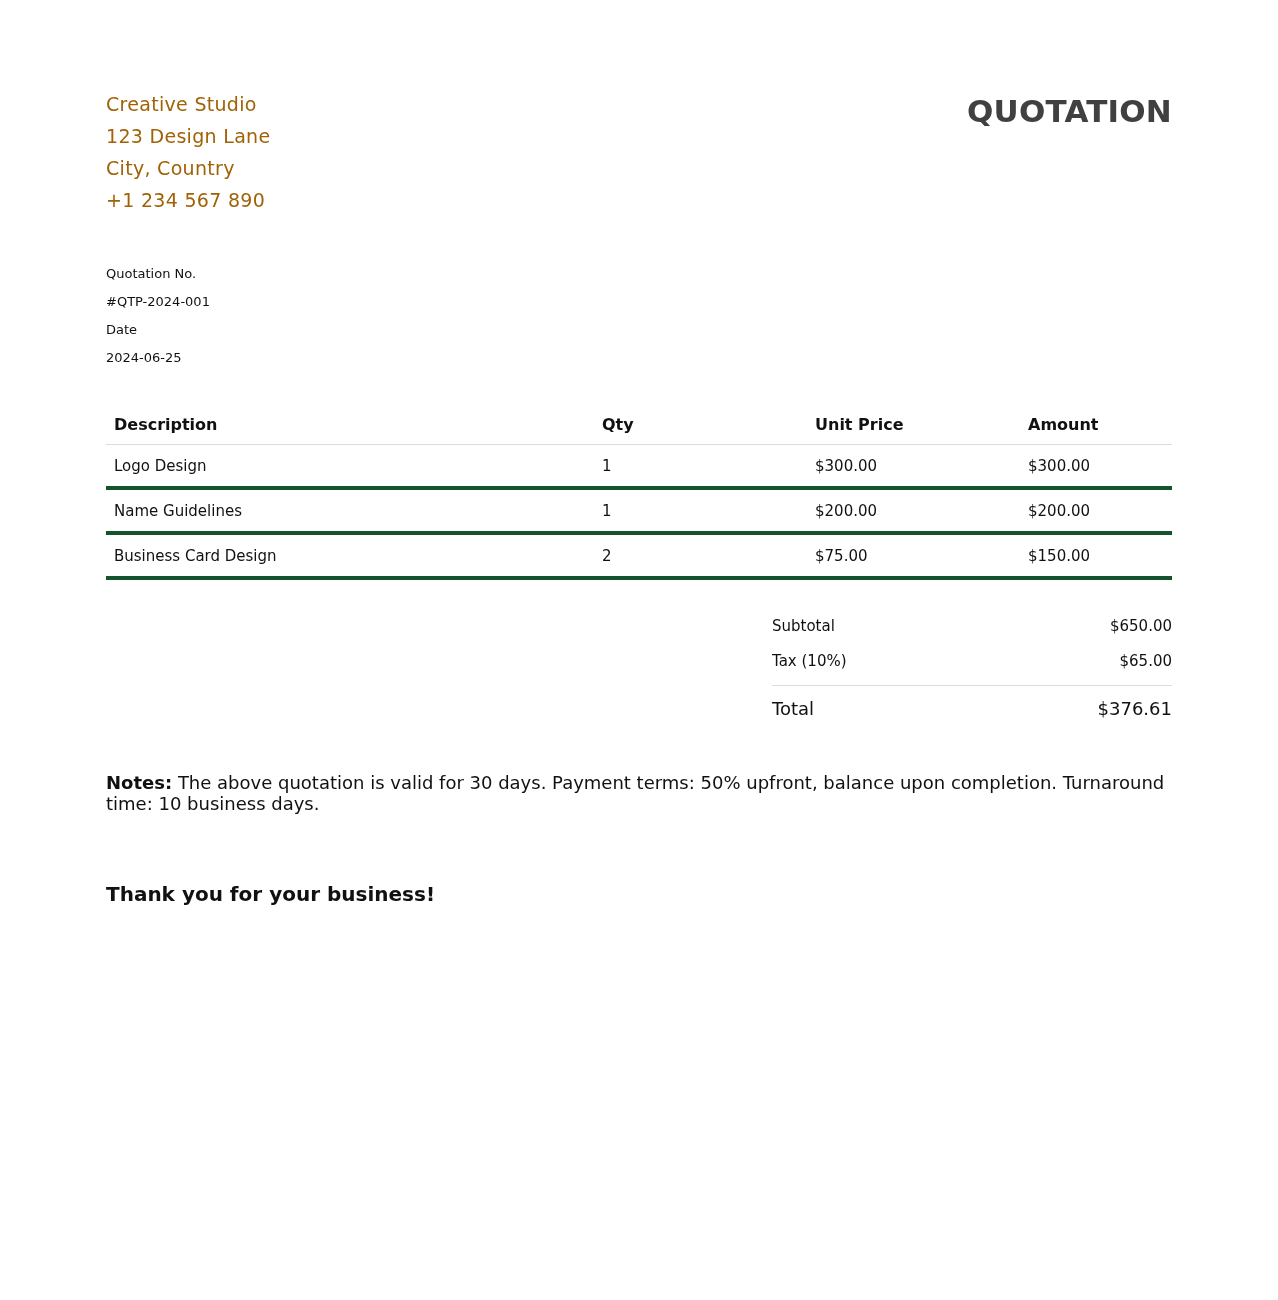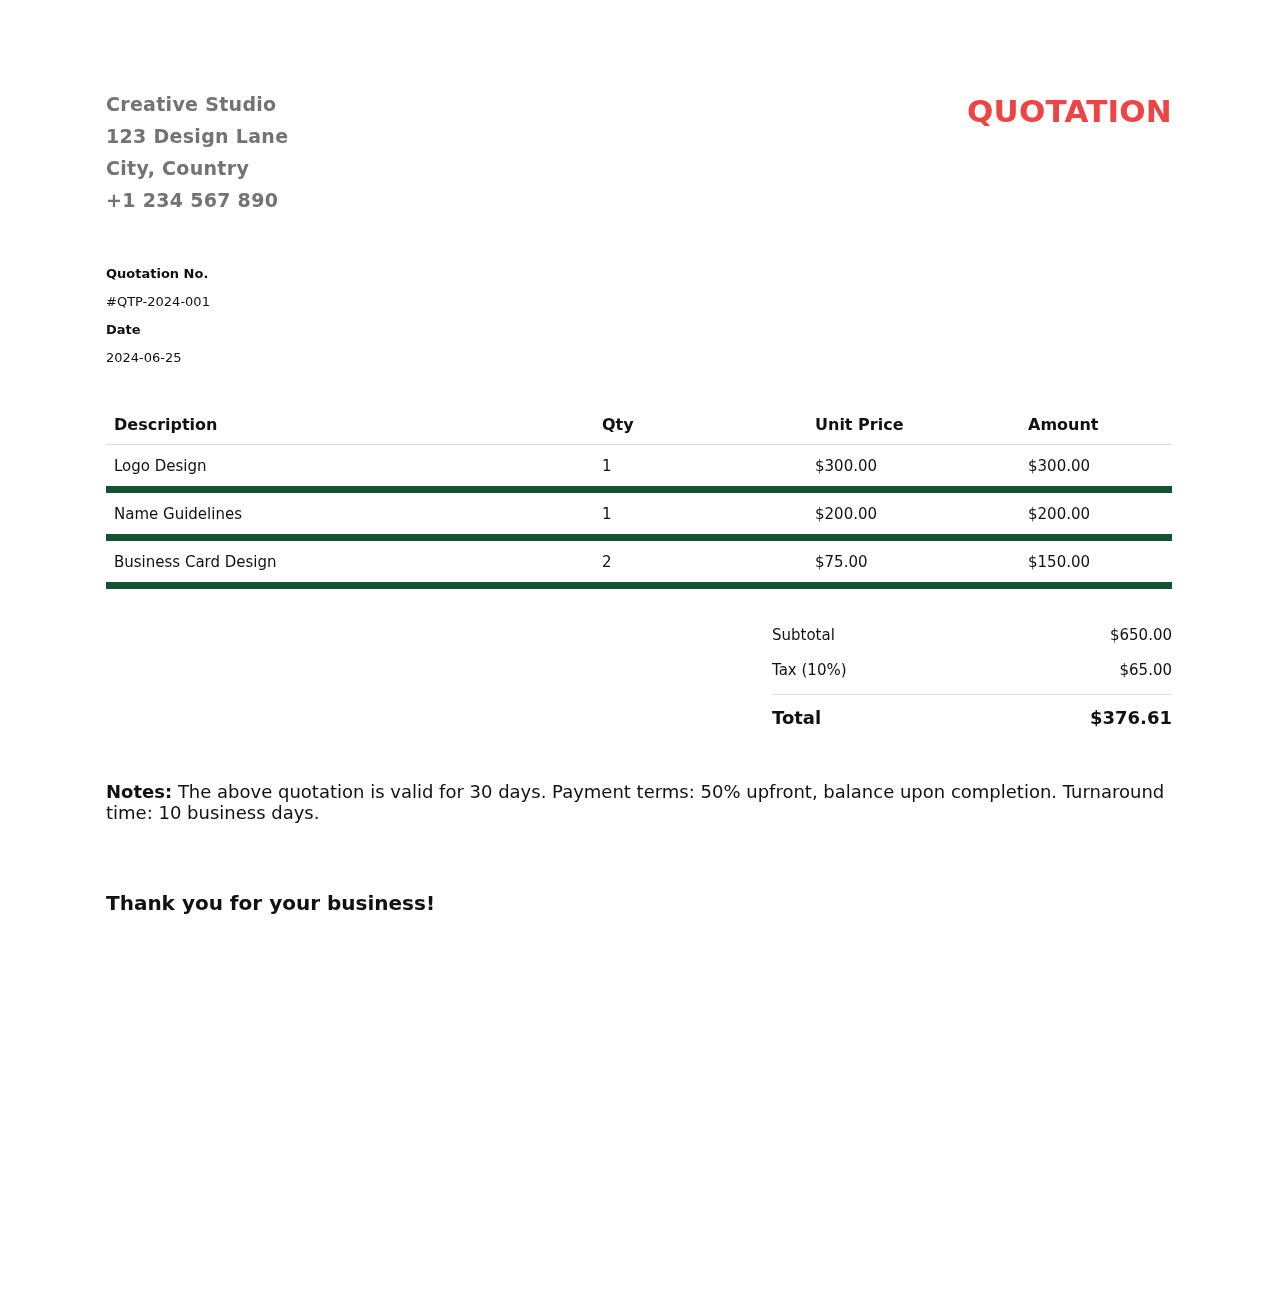--- a/index.html
+++ b/index.html
@@ -1,32 +1,32 @@
 <!DOCTYPE html>
 <html><head>
 <meta charset="utf-8">
 <style>
   html, body { margin: 0; padding: 0; background: #ffffff; }
   body { width: 1278px; height: 1300px; position: relative; font-family: "DejaVu Sans", sans-serif; color: #111; }
   .page { position: absolute; left: 106px; top: 88px; width: 1066px; }
   .header { display: flex; justify-content: space-between; align-items: flex-start; }
-  .company div { font-size: 19px; line-height: 32px; font-weight: 700; letter-spacing: 0.3px; color: #737373; }
-  .doc-title { font-size: 31px; font-weight: 700; margin-top: 5px; letter-spacing: 0.2px; color: #ef4444; }
+  .company div { font-size: 19px; line-height: 32px; font-weight: 400; letter-spacing: 0.3px; color: #a16207; }
+  .doc-title { font-size: 31px; font-weight: 700; margin-top: 5px; letter-spacing: 0.2px; color: #404040; }
   .meta { display: flex; margin-top: 44px; }
   .meta-col1 { width: 240px; }
-  .meta .label { font-size: 13px; font-weight: 700; line-height: 28px; height: 28px; }
+  .meta .label { font-size: 13px; font-weight: 400; line-height: 28px; height: 28px; }
   .meta .val { font-size: 13px; line-height: 28px; height: 28px; }
   .meta-col2 .line { font-size: 15px; line-height: 28.5px; height: 28.5px; }
   table { width: 100%; border-collapse: collapse; margin-top: 35px; }
   th { text-align: left; font-size: 16px; font-weight: 700; padding: 8px 8px 10px 8px; border-bottom: 1px solid #dcdcdc; }
-  td { font-size: 15px; padding: 0 8px; height: 41px; border-bottom: 7px solid #14532d; }
+  td { font-size: 15px; padding: 0 8px; height: 41px; border-bottom: 4px solid #14532d; }
   .c1 { width: 472px; } .c2 { width: 197px; } .c3 { width: 197px; }
   .totals { width: 400px; margin-left: auto; margin-top: 35px; }
   .trow { display: flex; justify-content: space-between; font-size: 15px; height: 35px; line-height: 22px; }
-  .trow.total { border-top: 1px solid #dcdcdc; margin-top: 0; padding-top: 12px; height: 40px; font-size: 18px; font-weight: 700; }
+  .trow.total { border-top: 1px solid #dcdcdc; margin-top: 0; padding-top: 12px; height: 40px; font-size: 18px; font-weight: 400; }
   .notes { font-size: 18px; margin-top: 34px; }
   .notes b { font-weight: 700; }
   .thanks { text-align: left; font-size: 20px; font-weight: 700; margin-top: 68px; }
 </style>
 </head>
 <body>
 
 <div class="page">
   <div class="header">
     <div class="company">

